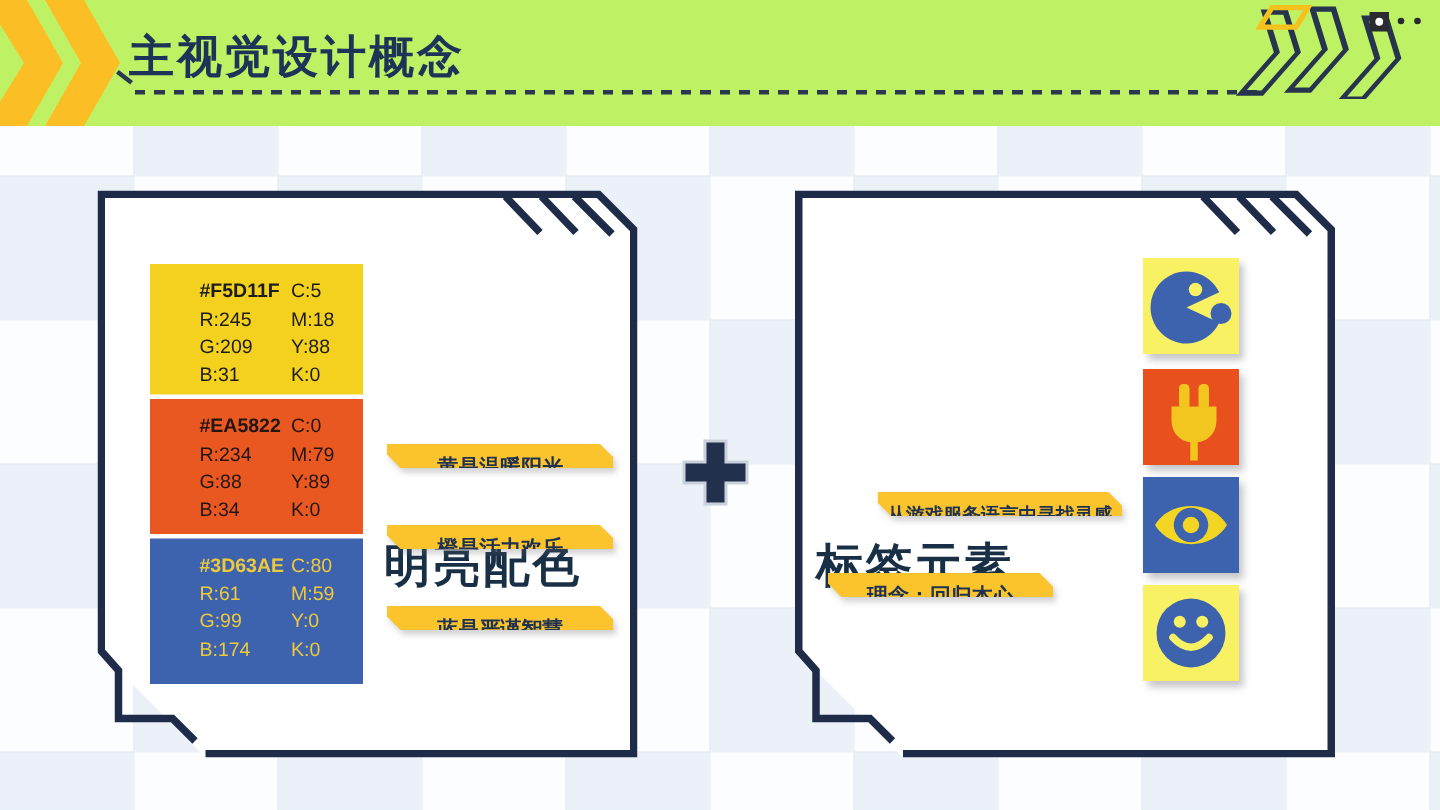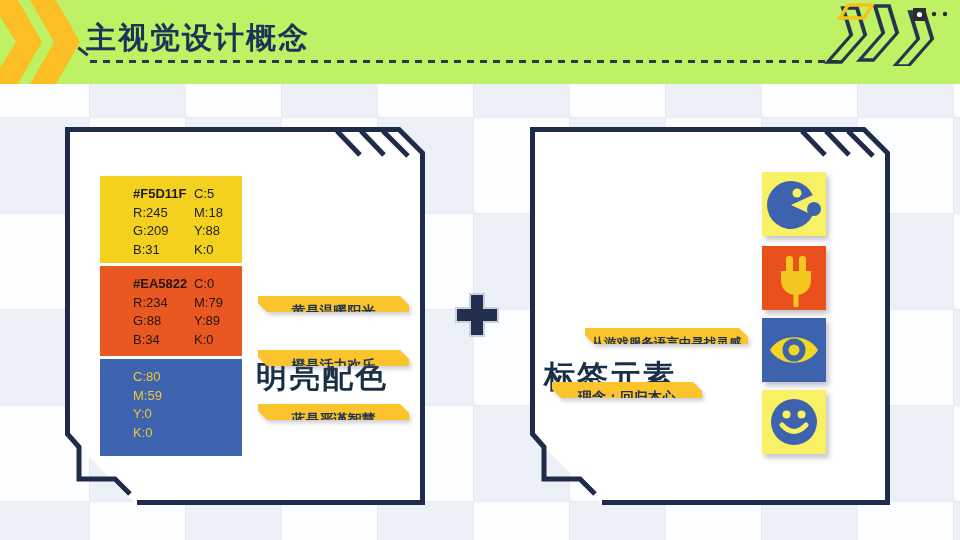--- a/index.html
+++ b/index.html
@@ -131,20 +131,26 @@
           <div>B:34</div>
         </div>
         <div class="col2">
           <div>C:0</div>
           <div>M:79</div>
           <div>Y:89</div>
           <div>K:0</div>
         </div>
       </div>
       <div class="swatch sw-blue">
+        <div class="col1">
+          <div class="hexv">#3D63AE</div>
+          <div>R:61</div>
+          <div>G:99</div>
+          <div>B:174</div>
+        </div>
         <div class="col2">
           <div>C:80</div>
           <div>M:59</div>
           <div>Y:0</div>
           <div>K:0</div>
         </div>
       </div>
     </div>
 
     <div class="panel-title lp-title">明亮配色</div>

